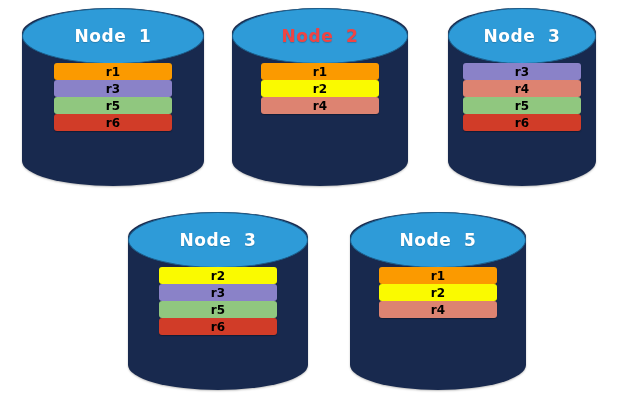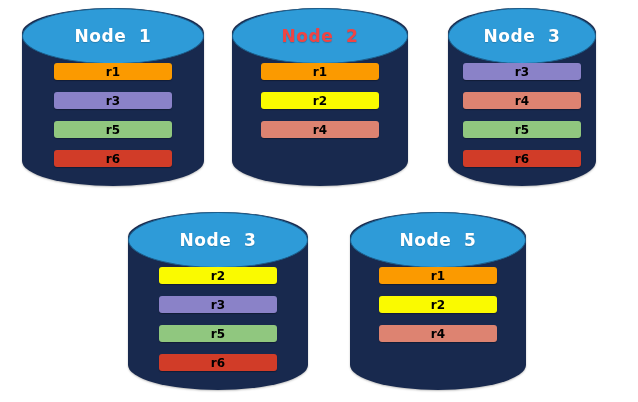--- a/index.html
+++ b/index.html
@@ -55,21 +55,21 @@
     white-space: pre;
     text-shadow: 0 1px 1px rgba(0,0,0,0.18);
   }
   .bars {
     position: absolute;
     left: 0;
     width: 100%;
     display: flex;
     flex-direction: column;
     align-items: center;
-    gap: 12px;
+    gap: 0;
   }
   .bar {
     height: 17px;
     border-radius: 3px;
     display: flex;
     align-items: center;
     justify-content: center;
     color: #000000;
     font-size: 12px;
     font-weight: bold;

